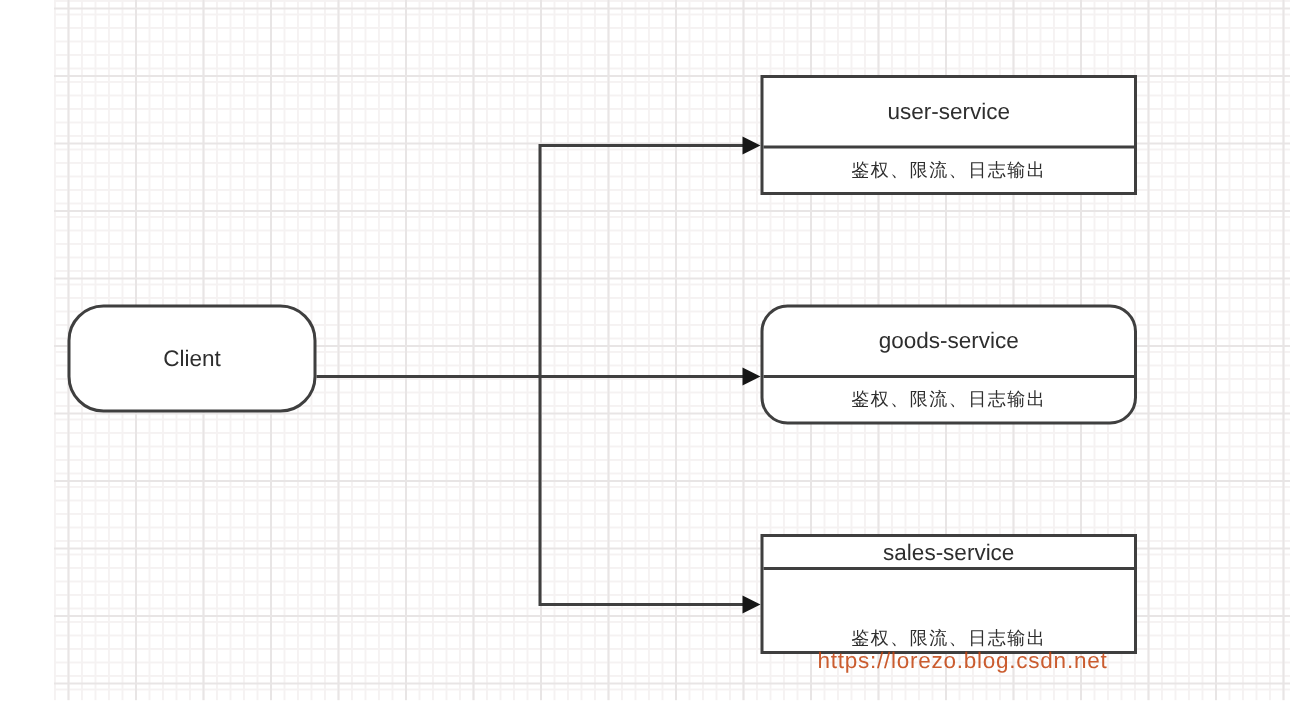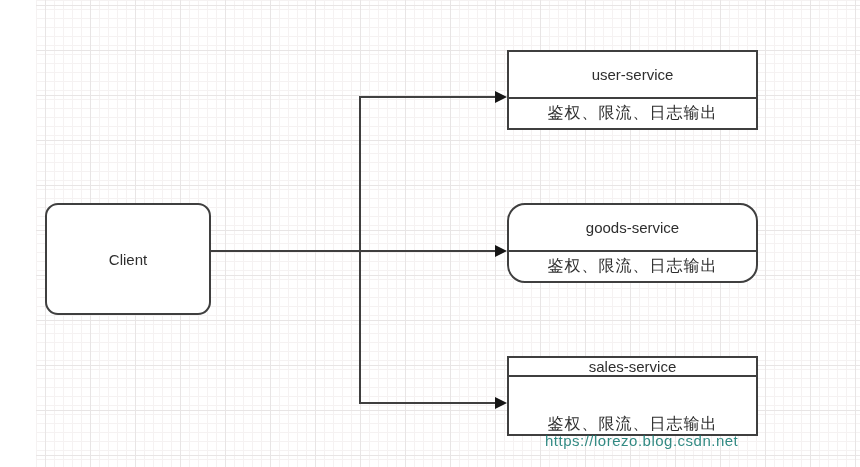--- a/index.html
+++ b/index.html
@@ -34,22 +34,22 @@
     position: absolute;
     box-sizing: border-box;
     background: #ffffff;
     border: 2px solid #3f3f3f;
     color: #2e2e2e;
   }
   .client {
     left: 45px;
     top: 203px;
     width: 166px;
-    height: 112px;
-    border-radius: 13px;
+    height: 72px;
+    border-radius: 24px;
     display: flex;
     align-items: center;
     justify-content: center;
     font-size: 15px;
   }
   .service {
     left: 507px;
     width: 251px;
     height: 80px;
     display: flex;
@@ -62,21 +62,21 @@
     display: flex;
     align-items: center;
     justify-content: center;
     font-size: 15px;
   }
   .service .features {
     flex: 1;
     display: flex;
     align-items: center;
     justify-content: center;
-    font-size: 16px;
+    font-size: 12px;
     letter-spacing: 1px;
   }
   .svc-user  { top: 50px;  }
   .svc-goods { top: 203px; border-radius: 18px; }
   .svc-sales { top: 356px; gap: 37px; }
 
   .edge {
     position: absolute;
     background: #3f3f3f;
   }
@@ -89,21 +89,21 @@
     height: 0;
     border-top: 6px solid transparent;
     border-bottom: 6px solid transparent;
     border-left: 12px solid #161616;
   }
   .watermark {
     position: absolute;
     left: 545px;
     top: 432px;
     font-size: 15px;
-    color: #0f766e;
+    color: #c2410c;
     opacity: 0.85;
     white-space: nowrap;
     letter-spacing: 0.5px;
   }
 </style>
 </head>
 <body>
 
 <div id="canvas">
   <div class="grid"></div>

